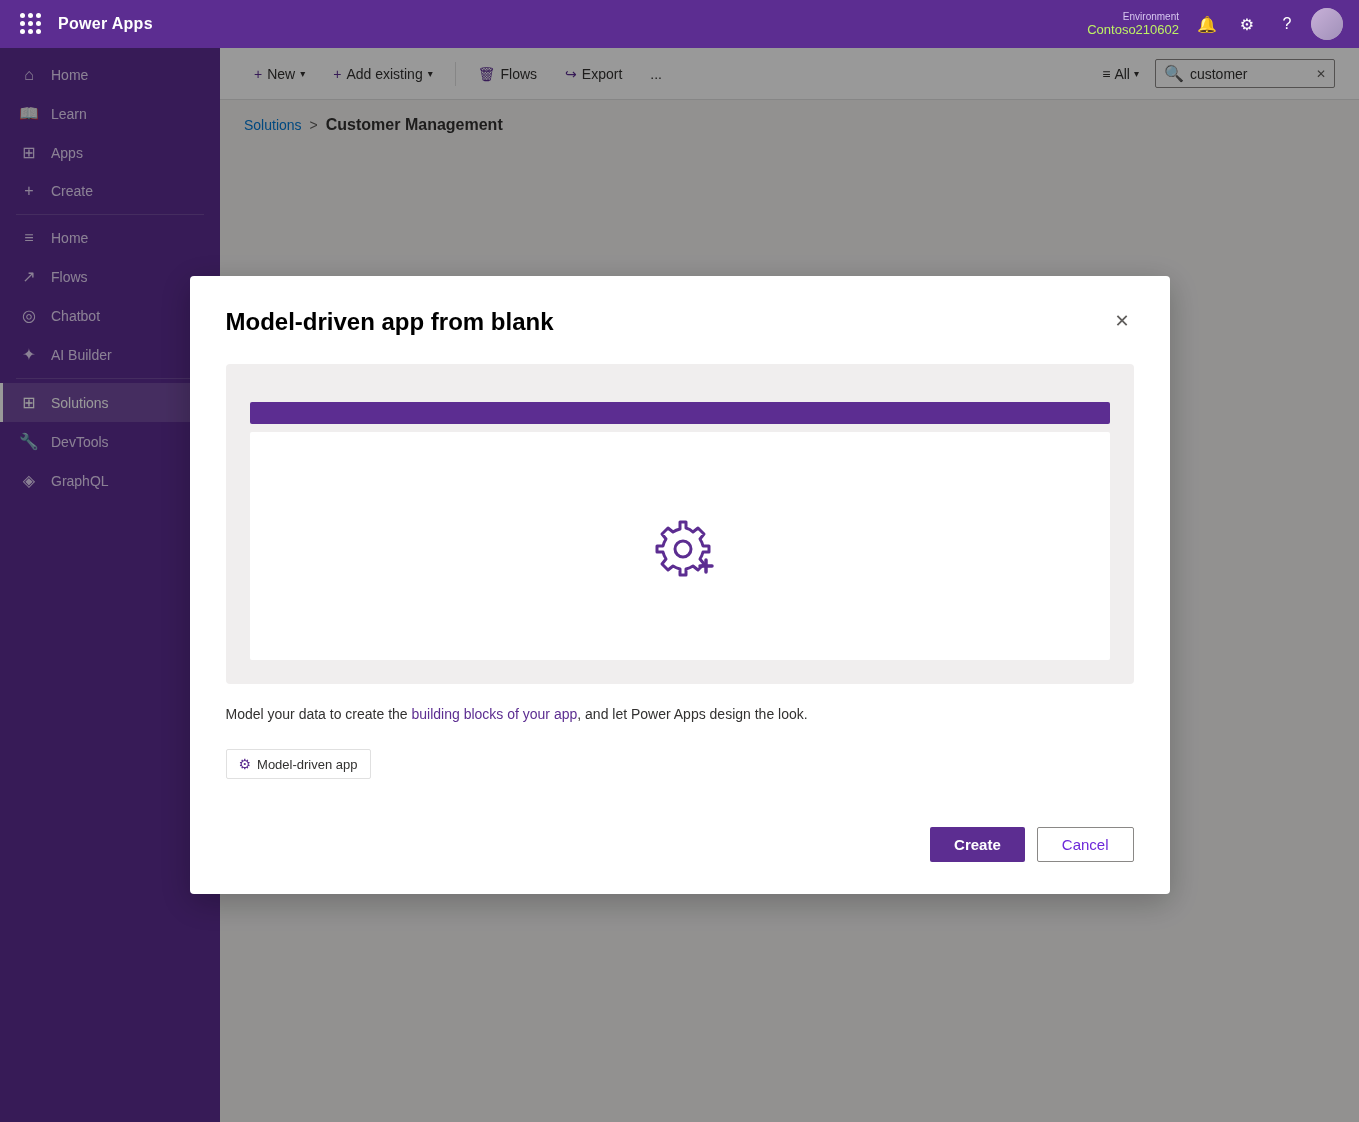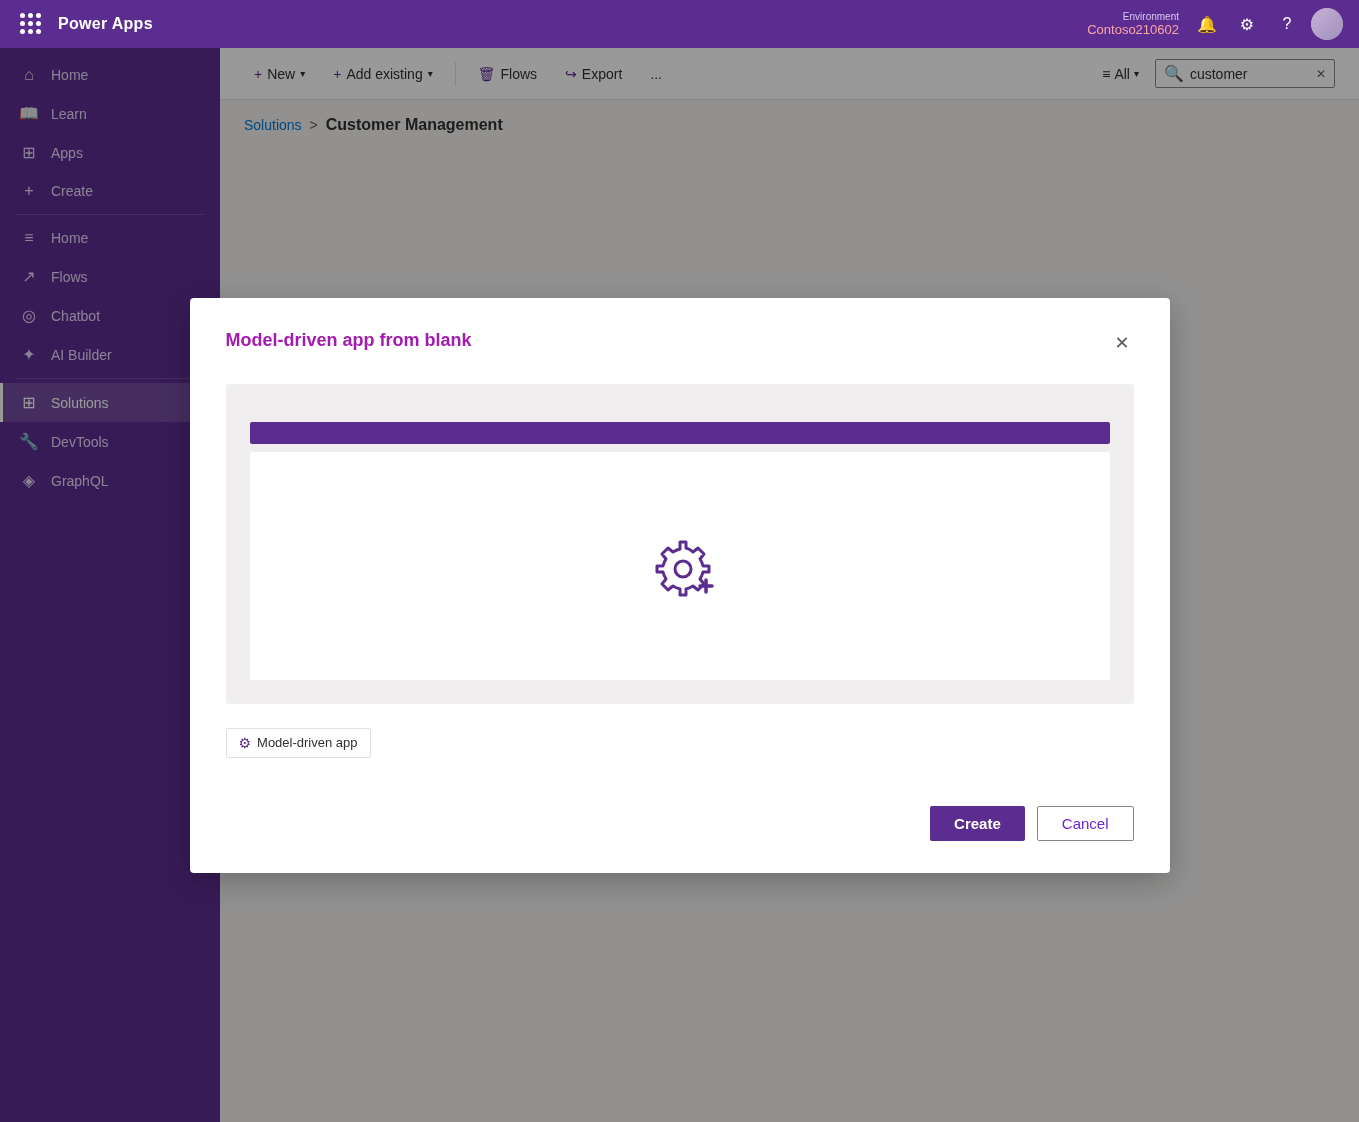--- a/index.html
+++ b/index.html
@@ -46,21 +46,21 @@
       gap: 8px;
       color: white;
     }
     .env-info {
       display: flex;
       flex-direction: column;
       align-items: flex-end;
       margin-right: 4px;
     }
     .env-label { font-size: 10px; color: #d8c8f0; }
-    .env-name { font-size: 13px; color: #fca5a5; font-weight: 500; }
+    .env-name { font-size: 13px; color: #bef264; font-weight: 500; }
     .nav-icon {
       width: 32px; height: 32px;
       display: flex; align-items: center; justify-content: center;
       color: white; font-size: 16px; cursor: pointer;
       border-radius: 2px;
     }
     .avatar {
       width: 32px; height: 32px;
       border-radius: 50%;
       background: #b0a0c0;
@@ -221,23 +221,23 @@
       display: flex;
       flex-direction: column;
     }
     .modal-header {
       display: flex;
       align-items: flex-start;
       justify-content: space-between;
       margin-bottom: 28px;
     }
     .modal-title {
-      font-size: 18px;
+      font-size: 24px;
       font-weight: 600;
-      color: #a21caf;
+      color: #000000;
     }
     .modal-close {
       cursor: pointer;
       color: #605e5c;
       font-size: 18px;
       padding: 4px;
       border-radius: 2px;
       background: none;
       border: none;
       line-height: 1;
@@ -537,20 +537,23 @@
                 <path d="M32 8 L38 8 L38 14 Q42 15 45 18 L50 14 L56 20 L52 25 Q54 28 55 32 L61 32 L61 38 L55 38 Q54 42 52 45 L56 50 L50 56 L45 52 Q42 54 38 55 L38 61 L32 61 L32 55 Q28 54 25 52 L20 56 L14 50 L18 45 Q16 42 15 38 L9 38 L9 32 L15 32 Q16 28 18 25 L14 20 L20 14 L25 18 Q28 16 32 15 Z" fill="none" stroke="#5c2d91" stroke-width="3" stroke-linejoin="round"></path>
                 <circle cx="35" cy="35" r="8" fill="none" stroke="#5c2d91" stroke-width="3"></circle>
 
                 <line x1="52" y1="52" x2="64" y2="52" stroke="#5c2d91" stroke-width="3.5" stroke-linecap="round"></line>
                 <line x1="58" y1="46" x2="58" y2="58" stroke="#5c2d91" stroke-width="3.5" stroke-linecap="round"></line>
               </g>
             </svg>
           </div>
         </div>
 
+        <p class="description-text">
+          <span>Model your data to create the </span><span class="highlight">building blocks of your app</span><span>, and let Power Apps design the look.</span>
+        </p>
 
         <div>
           <span class="model-driven-tag">
             <span class="tag-icon">⚙</span>
             <span>Model-driven app</span>
           </span>
         </div>
       </div>
 
     </div>

